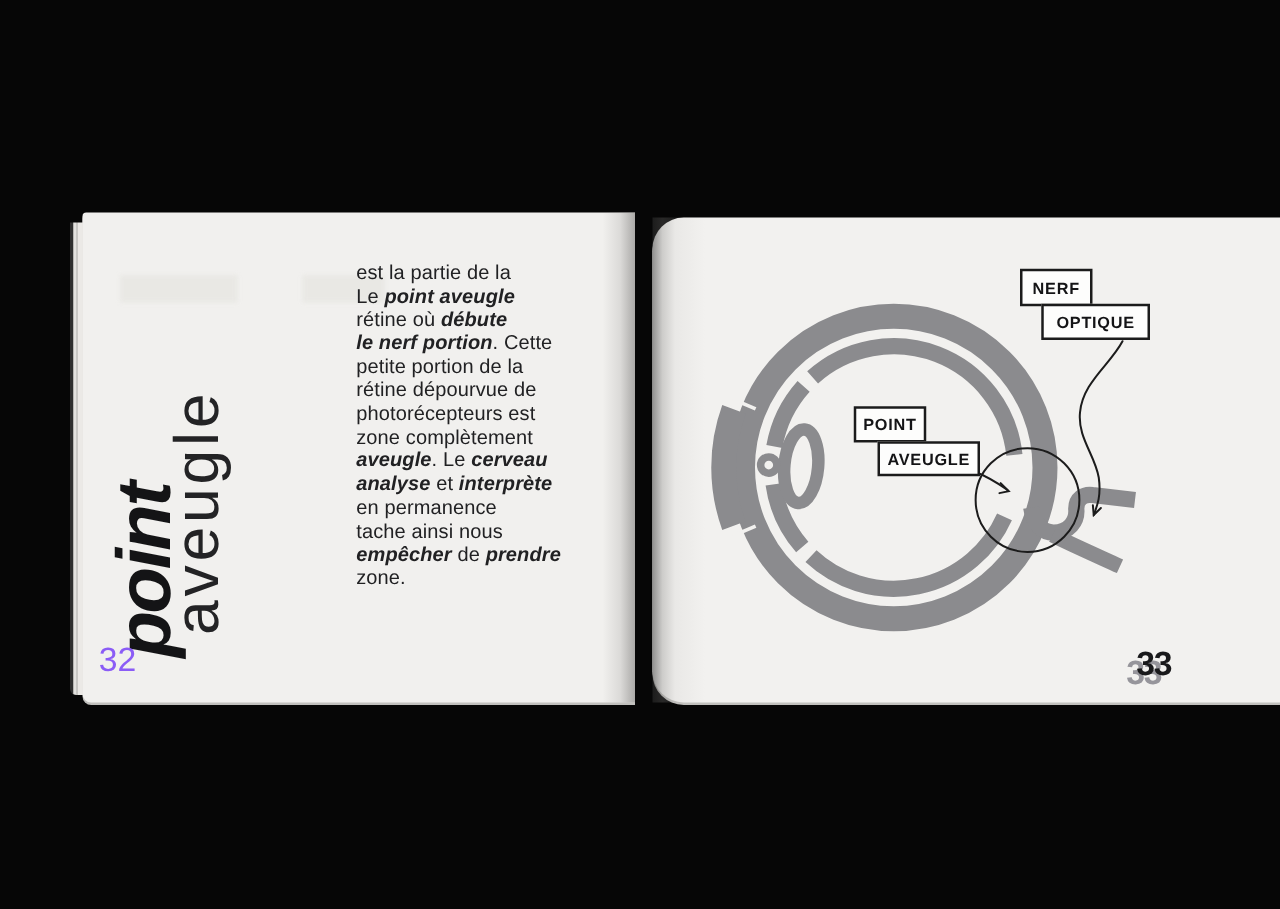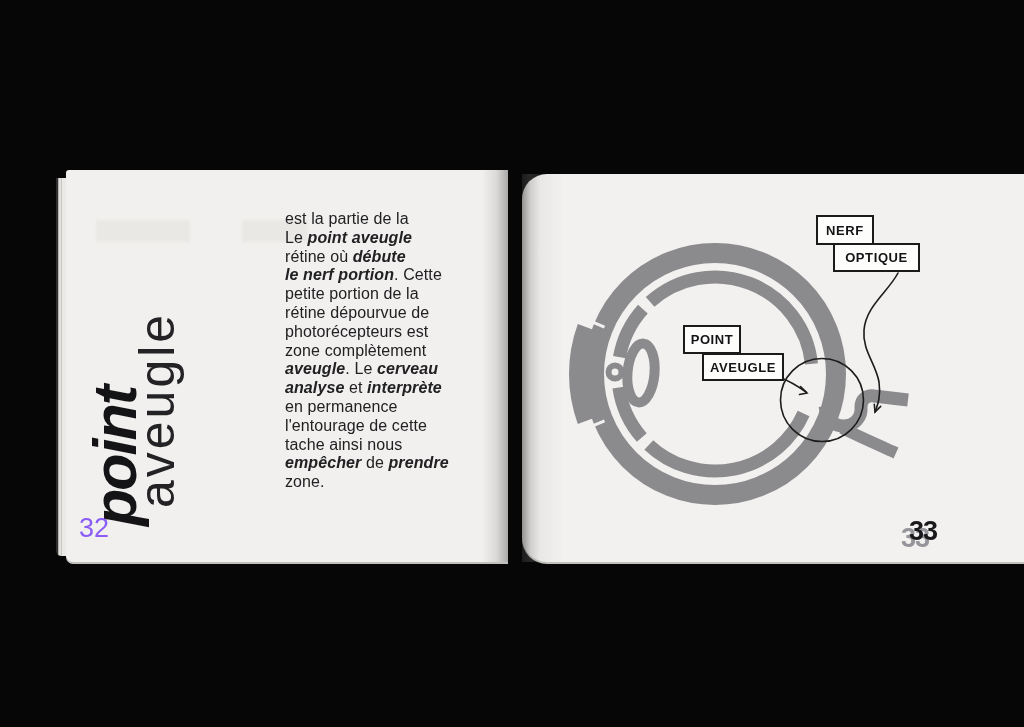--- a/index.html
+++ b/index.html
@@ -71,21 +71,20 @@
         <div class="pline"><span>Le </span><span class="em">point aveugle</span></div>
         <div class="pline"><span>rétine où </span><span class="em">débute</span></div>
         <div class="pline"><span class="em">le nerf portion</span><span>. Cette</span></div>
         <div class="pline"><span>petite portion de la</span></div>
         <div class="pline"><span>rétine dépourvue de</span></div>
         <div class="pline"><span>photorécepteurs est</span></div>
         <div class="pline"><span>zone complètement</span></div>
         <div class="pline"><span class="em">aveugle</span><span>. Le </span><span class="em">cerveau</span></div>
         <div class="pline"><span class="em">analyse</span><span> et </span><span class="em">interprète</span></div>
         <div class="pline"><span>en permanence</span></div>
-        <div class="pline"><span>l'entourage de cette</span></div>
         <div class="pline"><span>tache ainsi nous</span></div>
         <div class="pline"><span class="em">empêcher</span><span> de </span><span class="em">prendre</span></div>
         <div class="pline"><span>zone.</span></div>
       </div>
 
     <div class="pagenum left">32</div>
   </div>
 
   <div class="page page-right">
 

